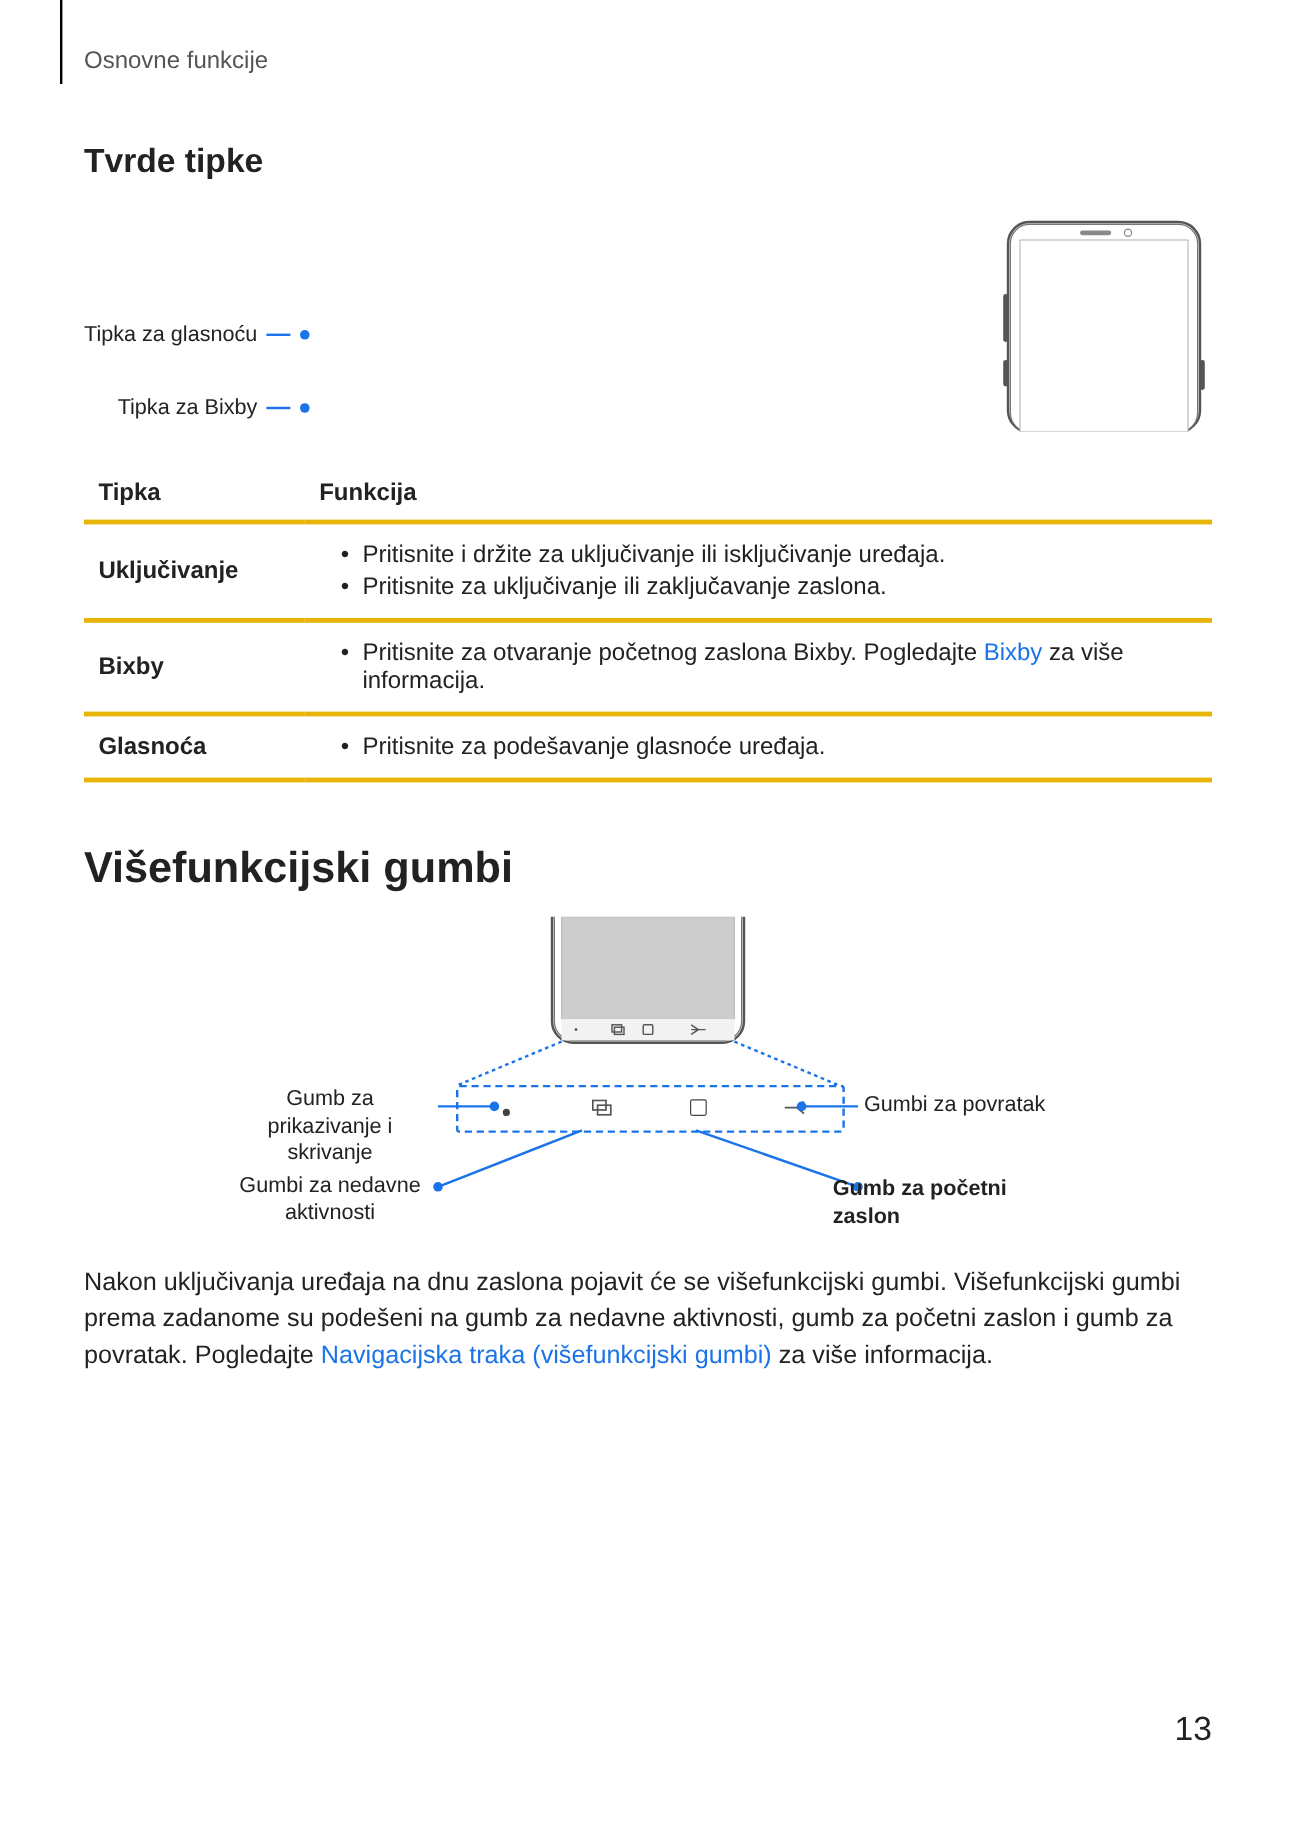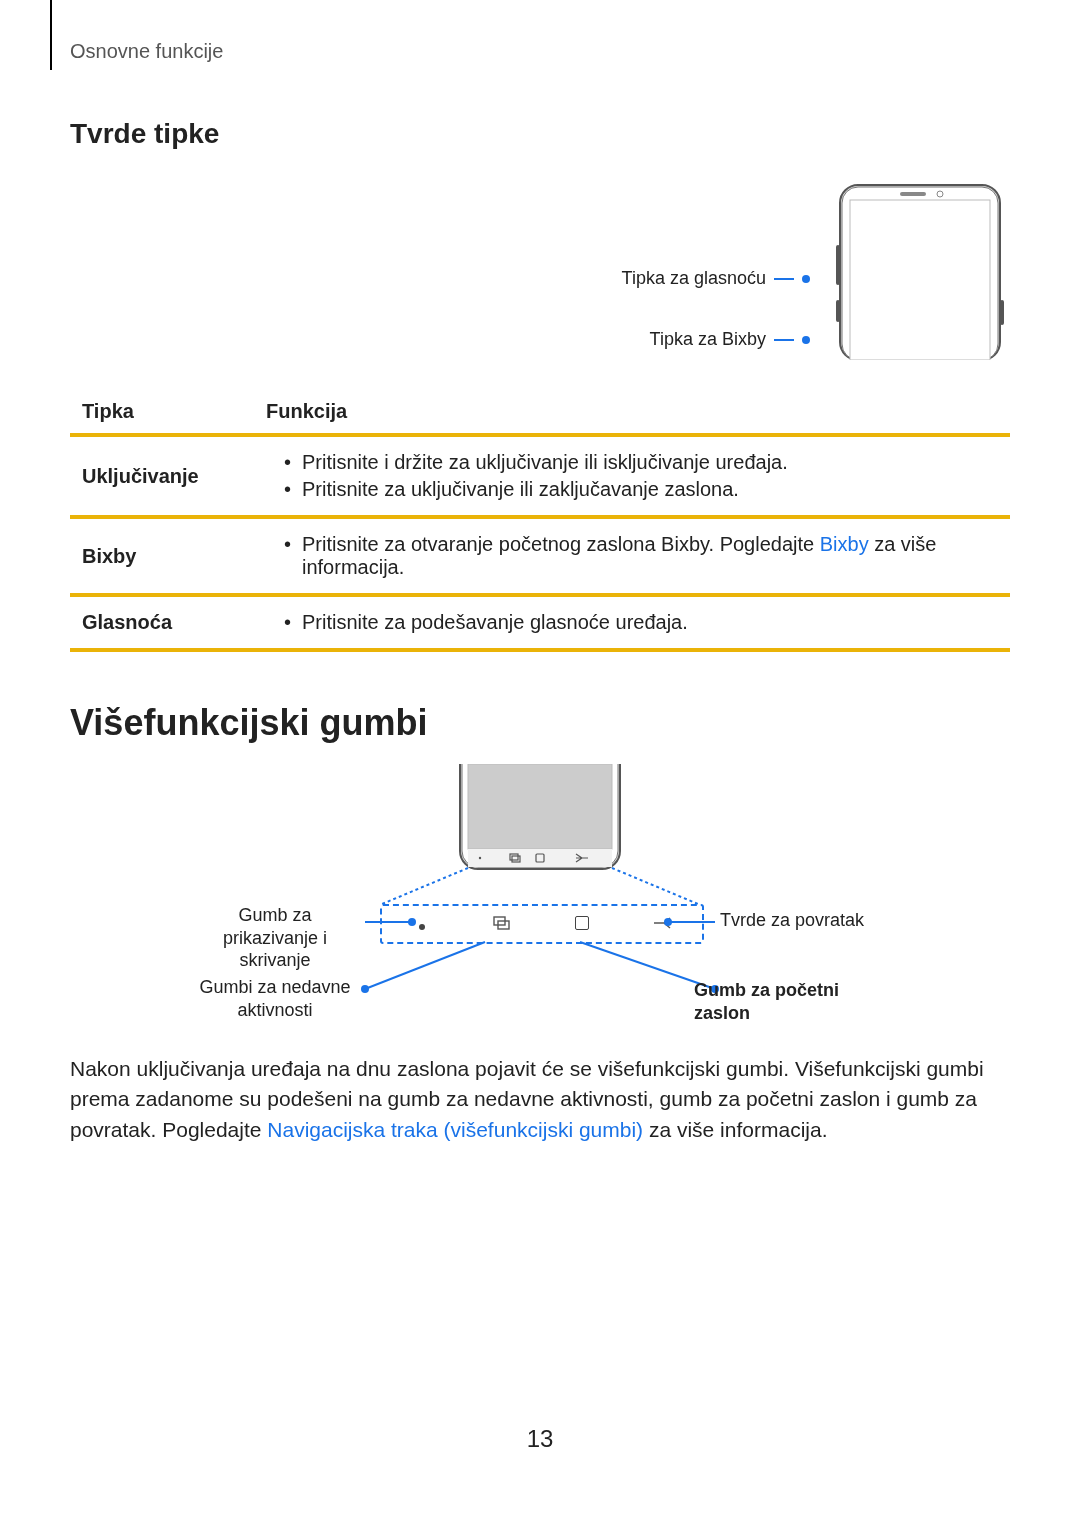--- a/index.html
+++ b/index.html
@@ -32,21 +32,21 @@
     font-weight: bold;
     margin: 0 0 30px 0;
   }
   h2 {
     font-size: 36px;
     font-weight: bold;
     margin: 50px 0 20px 0;
   }
   .phone-diagram-1 {
     display: flex;
-    justify-content: flex-end;
+    justify-content: space-between;
     align-items: center;
     gap: 20px;
     margin-bottom: 30px;
   }
   .label-left {
     text-align: right;
     font-size: 18px;
     display: flex;
     flex-direction: column;
     gap: 40px;
@@ -196,22 +196,22 @@
   .connector-dot {
     fill: #1a73e8;
   }
 
   p.body {
     font-size: 21px;
     line-height: 1.45;
     margin: 20px 0;
   }
   .pageno {
-    text-align: center;
-    font-size: 24px;
+    text-align: right;
+    font-size: 28px;
     margin-top: 280px;
   }
 </style>
 </head>
 <body>
 
 <div class="page">
   <div class="left-rule"></div>
 
   <div class="breadcrumb">Osnovne funkcije</div>
@@ -329,21 +329,21 @@
 
       <path class="connector" d="M525 158 H478"></path>
       <circle class="connector-dot" cx="478" cy="158" r="4"></circle>
 
       <path class="connector" d="M525 225 L390 178"></path>
       <circle class="connector-dot" cx="525" cy="225" r="4"></circle>
     </svg>
 
     <div class="d2-label l1">Gumb za prikazivanje i skrivanje</div>
     <div class="d2-label l2">Gumbi za nedavne aktivnosti</div>
-    <div class="d2-label r1">Tvrde za povratak</div>
+    <div class="d2-label r1">Gumbi za povratak</div>
     <div class="d2-label r2">Gumb za početni zaslon</div>
   </div>
 
   <p class="body">
     <span>Nakon uključivanja uređaja na dnu zaslona pojavit će se višefunkcijski gumbi. Višefunkcijski gumbi prema zadanome su podešeni na gumb za nedavne aktivnosti, gumb za početni zaslon i gumb za povratak. Pogledajte </span><a href="#" class="link-inline">Navigacijska traka (višefunkcijski gumbi)</a><span> za više informacija.</span>
   </p>
 
   <div class="pageno">13</div>
 </div>
 

